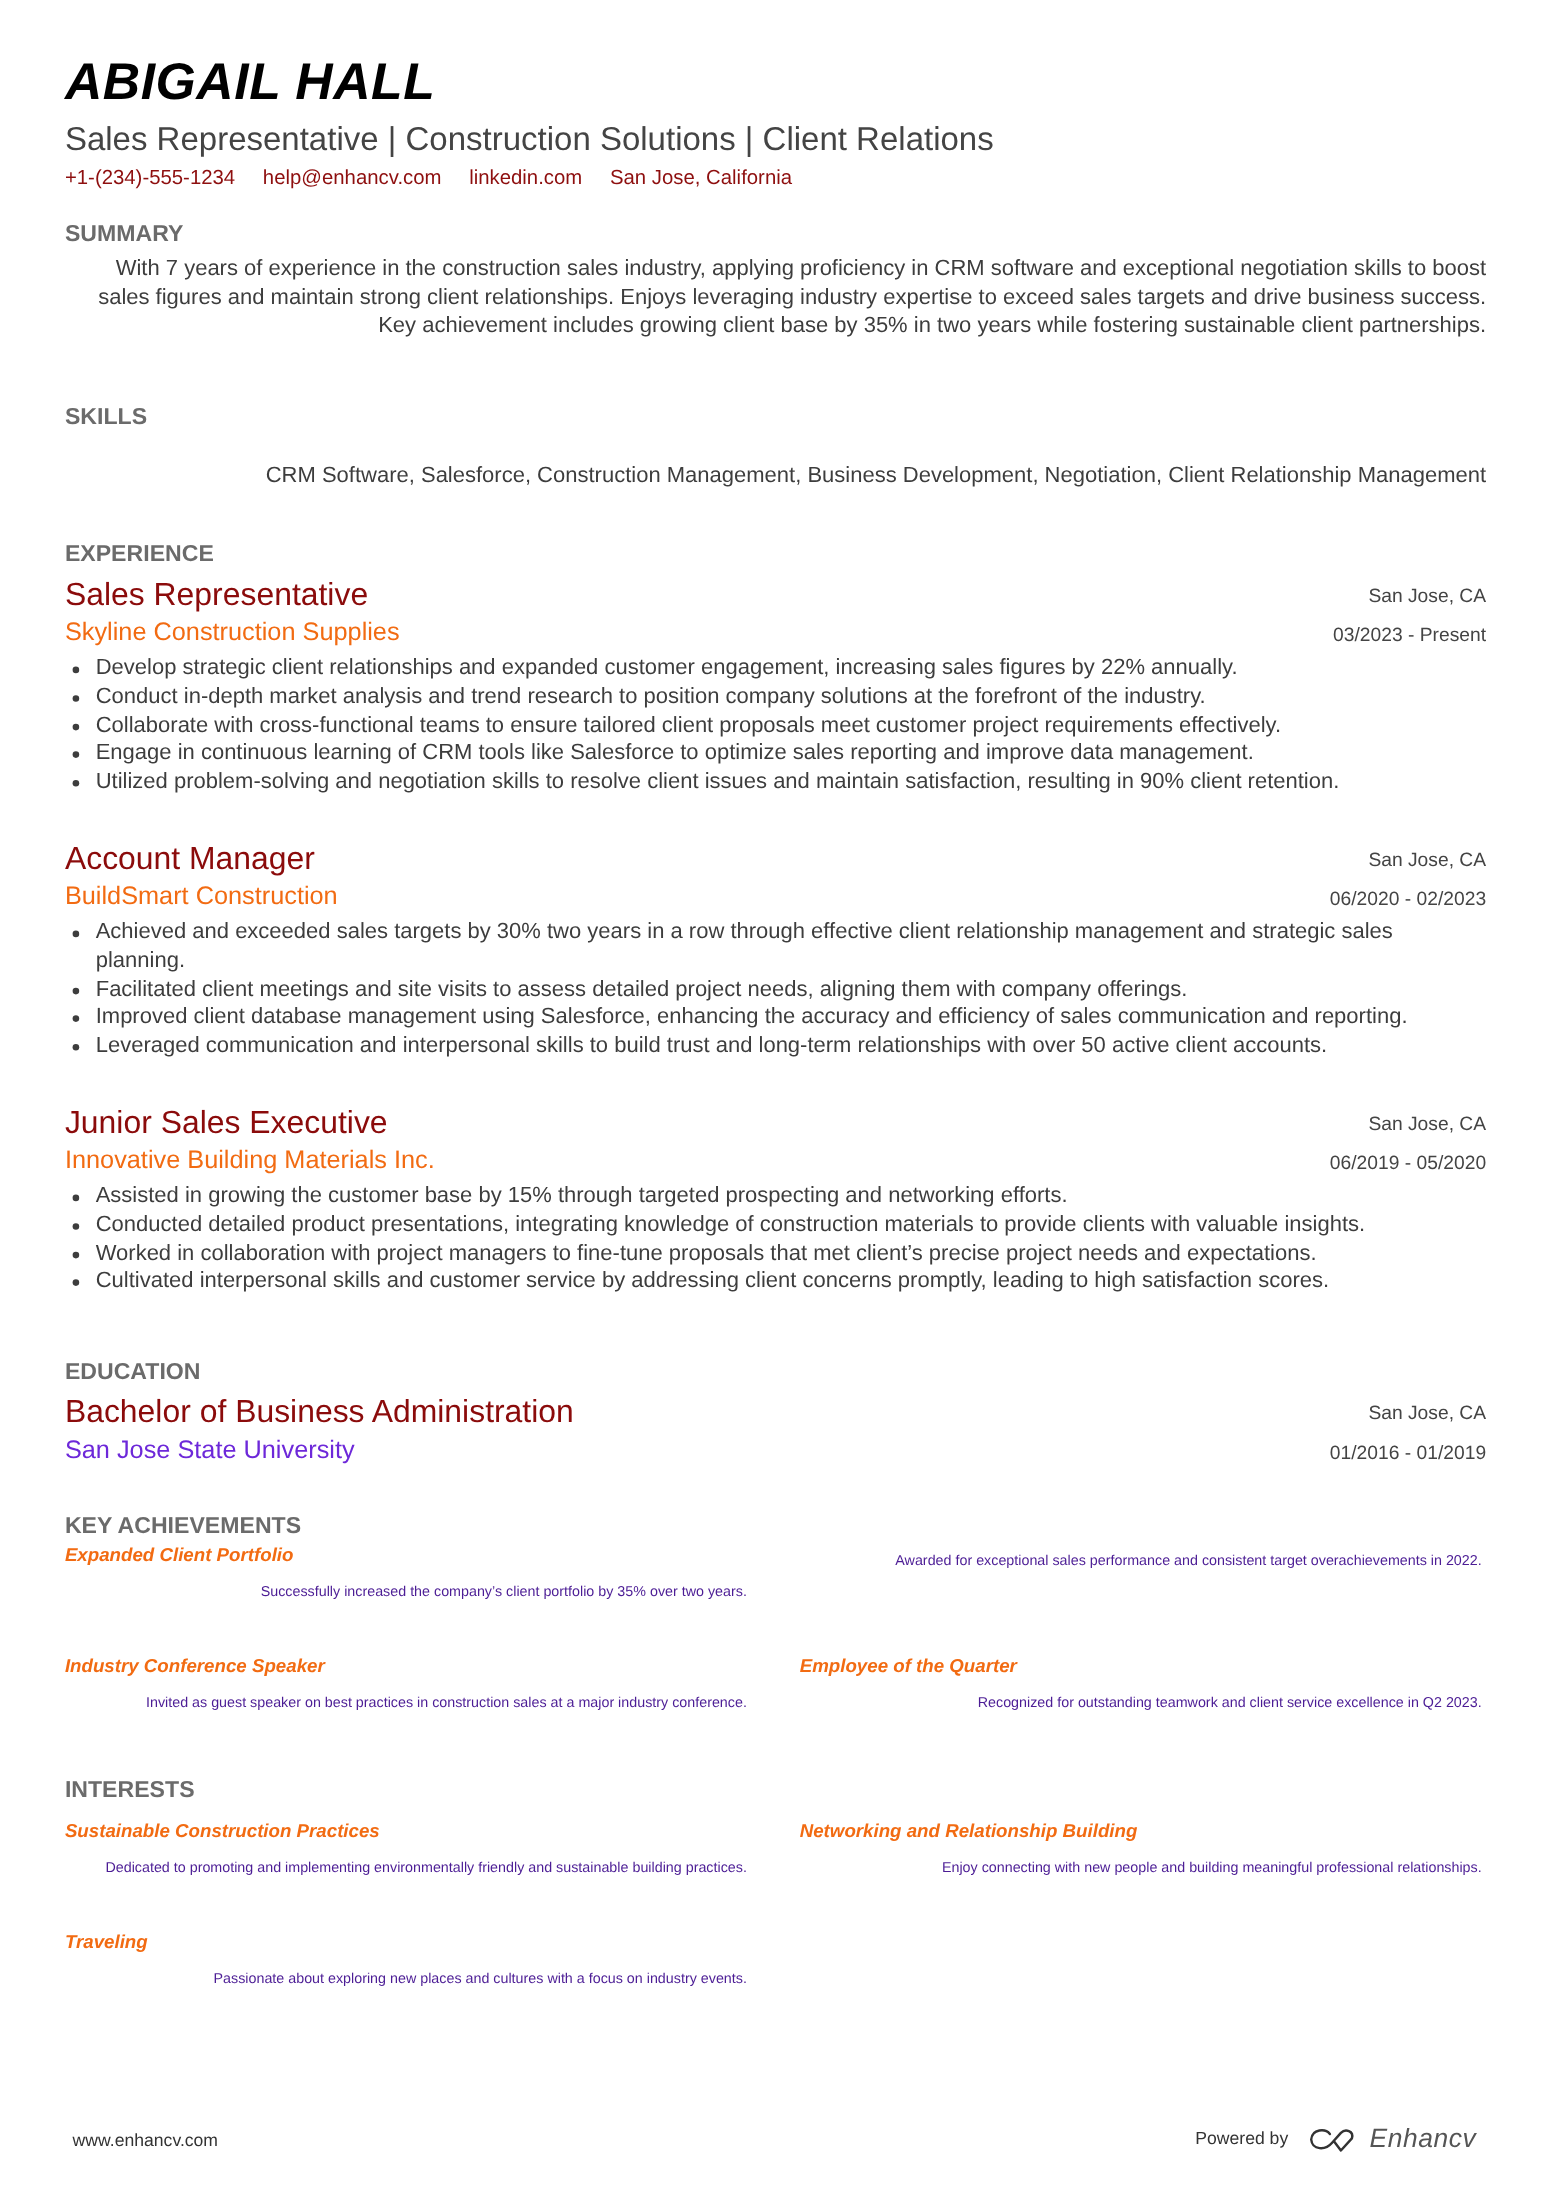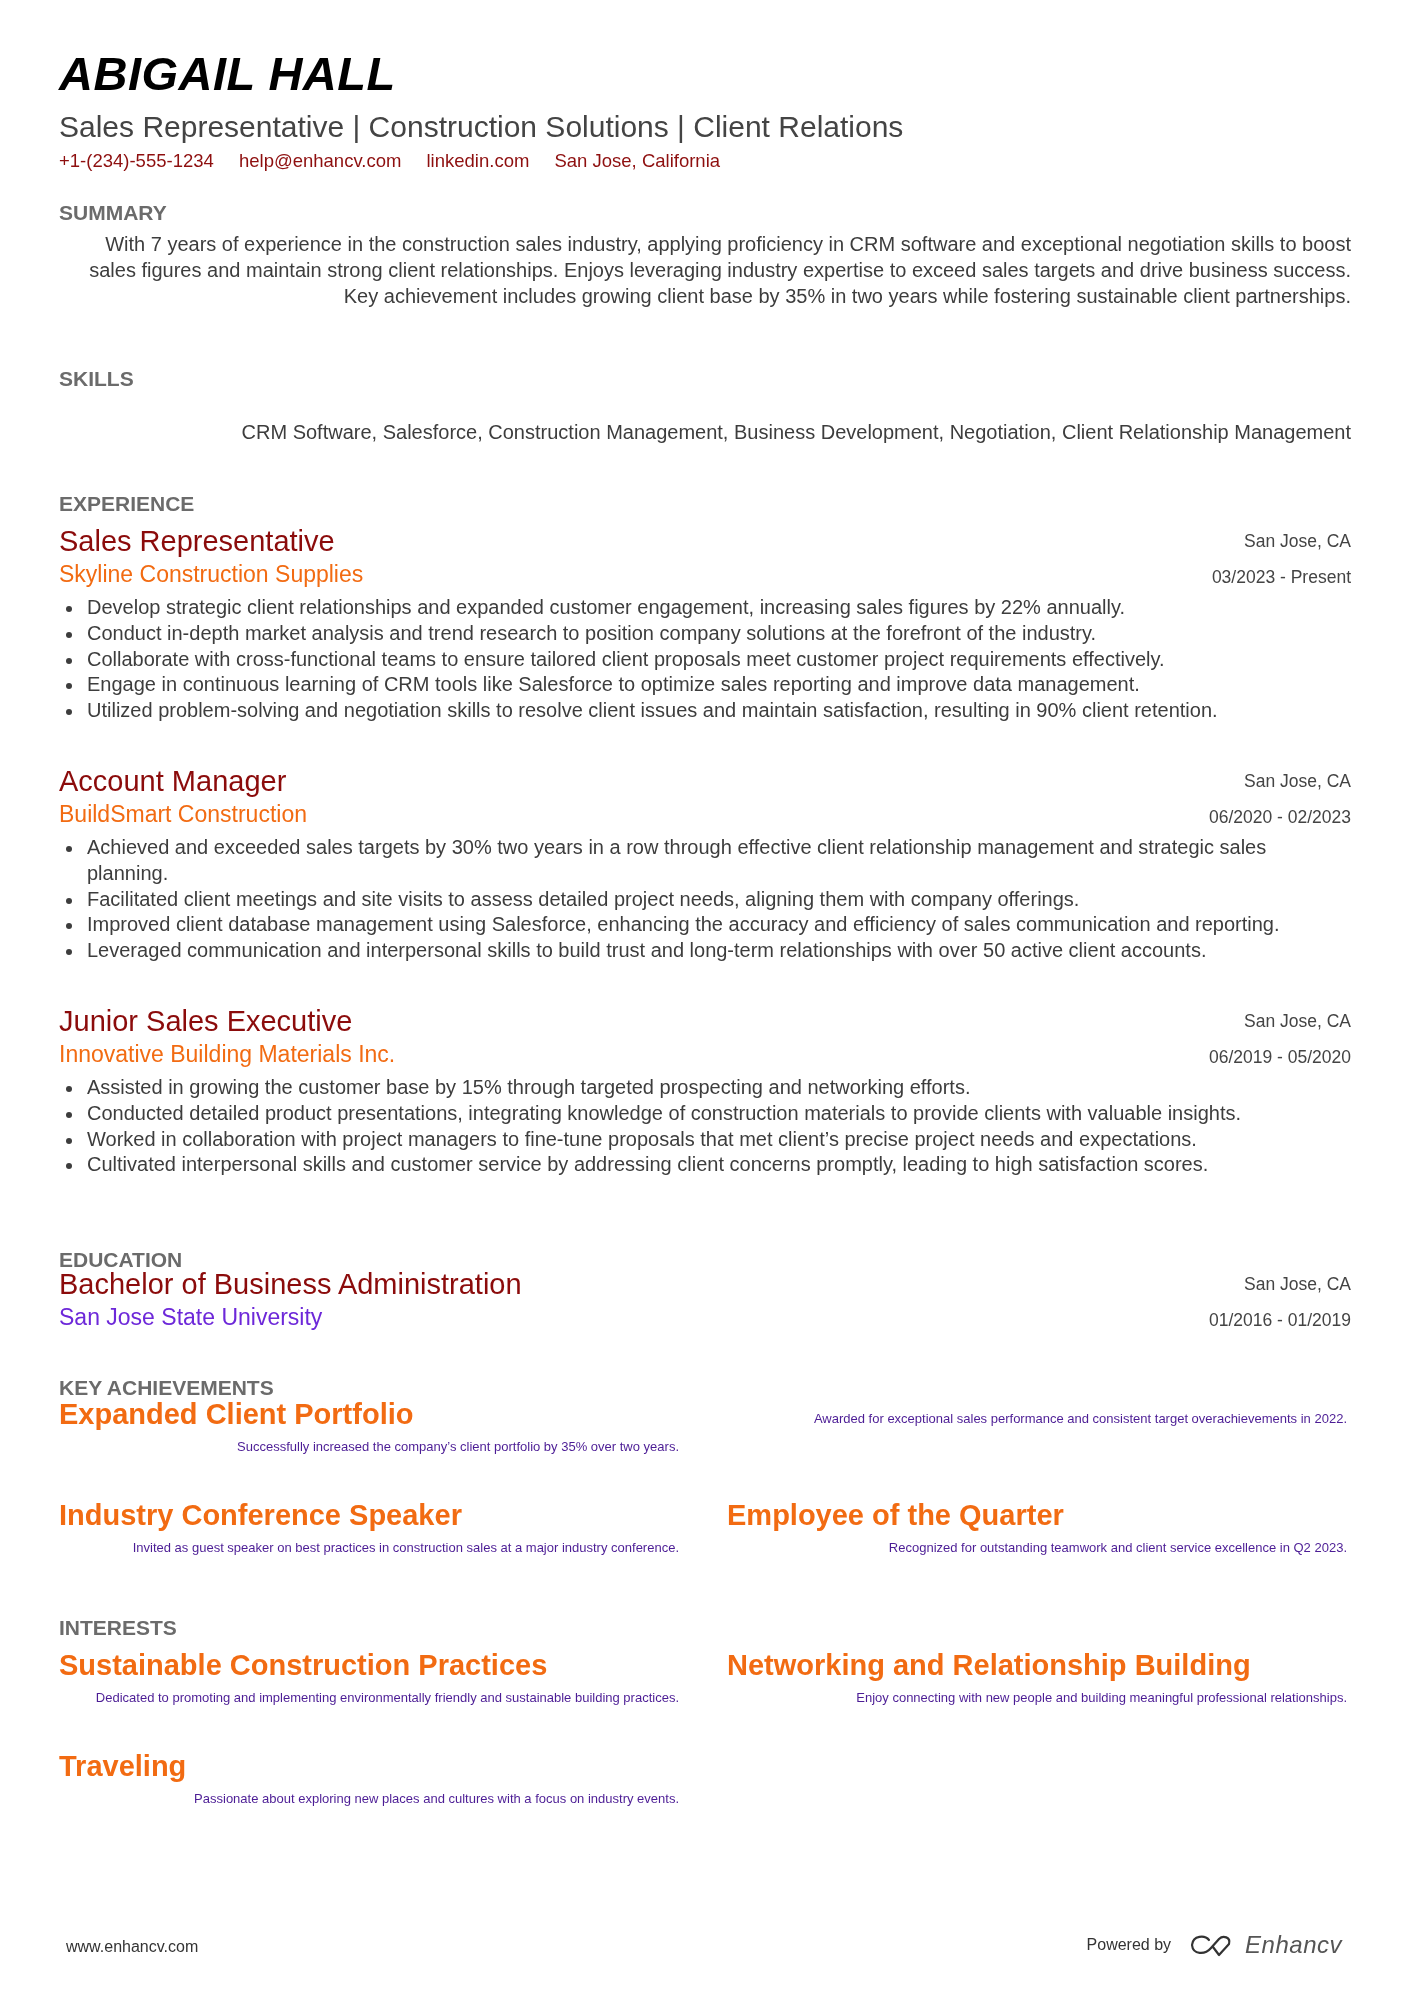--- a/index.html
+++ b/index.html
@@ -16,21 +16,21 @@
   .role { font-size: 29px; color: #8b0b0b; line-height: 33px; white-space: nowrap; }
   .org { font-size: 23px; color: #f26b12; line-height: 33px; white-space: nowrap; }
   .org.school { color: #6d28d9; }
   .meta { position: absolute; right: 0; text-align: right; font-size: 17.5px; color: #444; line-height: 1; white-space: nowrap; }
   .meta.loc { top: 8px; }
   .meta.dates { top: 44px; }
   ul.bullets { list-style: none; margin: 4px 0 0 0; padding: 0; }
   ul.bullets li { position: relative; padding-left: 28px; font-size: 20px; line-height: 25.8px; color: #3d3d3d; }
   ul.bullets li::before { content: ""; position: absolute; left: 7px; top: 11px; width: 6px; height: 6px; border-radius: 50%; background: #3d3d3d; }
   .grid-item { position: absolute; width: 620px; }
-  .grid-item .title { font-size: 29px; font-weight: bold; color: #f26b12; line-height: 28px; white-space: nowrap; }
+  .grid-item .title { font-size: 17px; font-weight: bold; color: #f26b12; line-height: 28px; white-space: nowrap; font-style: italic; }
   .grid-item .desc { font-size: 13px; line-height: 25.8px; color: #4c1d95; margin-top: 6px; text-align: right; }
   .footer-left { position: absolute; left: 66px; top: 1938px; font-size: 16px; color: #333; }
   .footer-right { position: absolute; right: 68px; top: 1931px; display: flex; align-items: center; gap: 18px; }
   .powered { font-size: 16px; color: #333; }
   .logo { display: flex; align-items: center; gap: 10px; }
   .logo-text { font-size: 24px; color: #555; letter-spacing: 0.5px; font-style: italic; }
 </style>
 </head>
 <body>
 
@@ -86,21 +86,21 @@
     <div class="meta loc">San Jose, CA</div>
     <div class="meta dates">06/2019 - 05/2020</div>
     <ul class="bullets">
       <li>Assisted in growing the customer base by 15% through targeted prospecting and networking efforts.</li>
       <li>Conducted detailed product presentations, integrating knowledge of construction materials to provide clients with valuable insights.</li>
       <li>Worked in collaboration with project managers to fine-tune proposals that met client’s precise project needs and expectations.</li>
       <li>Cultivated interpersonal skills and customer service by addressing client concerns promptly, leading to high satisfaction scores.</li>
     </ul>
   </div>
 
-  <h2 class="section-title" style="top:1237px;margin-top:12px;">EDUCATION</h2>
+  <h2 class="section-title" style="top:1237px;">EDUCATION</h2>
   <div class="entry" style="top:1268px;">
     <div class="role">Bachelor of Business Administration</div>
     <div class="org school">San Jose State University</div>
     <div class="meta loc">San Jose, CA</div>
     <div class="meta dates">01/2016 - 01/2019</div>
   </div>
 
   <h2 class="section-title" style="top:1377px;">KEY ACHIEVEMENTS</h2>
   <div class="grid-item" style="top:1400px; left:0;">
     <div class="title">Expanded Client Portfolio</div>

